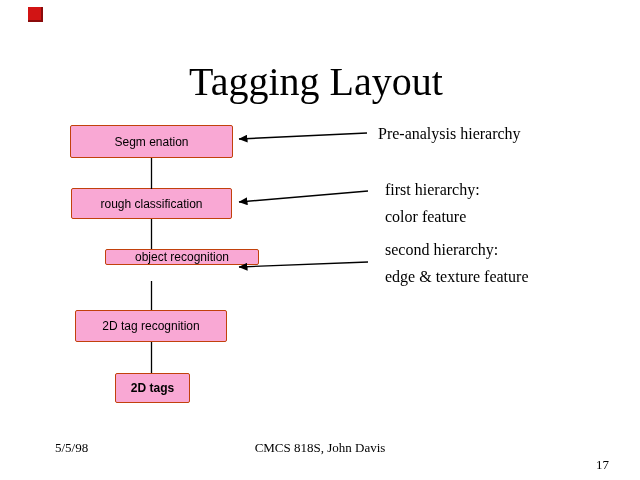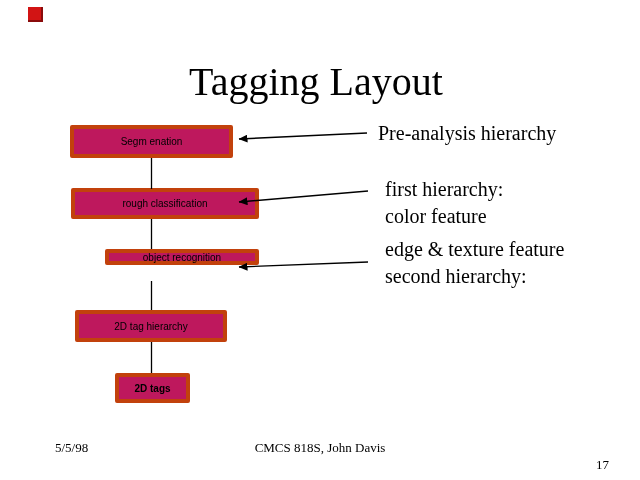--- a/index.html
+++ b/index.html
@@ -42,52 +42,52 @@
     font-weight: normal;
     font-family: "Liberation Serif", serif;
     letter-spacing: 0px;
     color: #000000;
   }
 
   
   .flow-box {
     position: absolute;
     box-sizing: border-box;
-    background: #be185d;
-    border: 4px solid #c2410c;
+    background: #f9a8d4;
+    border: 1px solid #c2410c;
     border-radius: 2px;
     display: flex;
     align-items: center;
     justify-content: center;
     font-family: "Liberation Sans", sans-serif;
-    font-size: 10px;
+    font-size: 12px;
     color: #000000;
     white-space: nowrap;
   }
   .box-1 { left: 70px;  top: 125px; width: 163px; height: 33px; }
-  .box-2 { left: 71px;  top: 188px; width: 188px; height: 31px; text-align: center; }
+  .box-2 { left: 71px;  top: 188px; width: 161px; height: 31px; text-align: center; }
   .box-3 { left: 76px;  top: 249px; width: 154px; height: 16px; margin-left: 29px; }
   .box-4 { left: 75px;  top: 310px; width: 152px; height: 32px; }
   .box-5 { left: 115px; top: 373px; width: 75px;  height: 30px; font-weight: bold; }
 
   
   .overlay {
     position: absolute;
     left: 0;
     top: 0;
     width: 640px;
     height: 480px;
     pointer-events: none;
   }
 
   
   .ann {
     position: absolute;
     font-family: "Liberation Serif", serif;
-    font-size: 20px;
+    font-size: 16px;
     line-height: 27px;
     color: #000000;
     white-space: nowrap;
   }
   .ann-1 { left: 378px; top: 120px; }
   .ann-2 { left: 385px; top: 176px; }
   .ann-3 { left: 385px; top: 236px; }
 
   
   .footer-item {
@@ -114,21 +114,21 @@
   <div class="flow-box box-1">
     <span>Segm enation</span>
   </div>
   <div class="flow-box box-2">
     <span>rough classification</span>
   </div>
   <div class="flow-box box-3">
     <span>object recognition</span>
   </div>
   <div class="flow-box box-4">
-    <span>2D tag hierarchy</span>
+    <span>2D tag recognition</span>
   </div>
   <div class="flow-box box-5">
     <span>2D tags</span>
   </div>
 
   <svg class="overlay" viewBox="0 0 640 480" xmlns="http://www.w3.org/2000/svg">
     <defs>
       <marker id="ah" markerWidth="9" markerHeight="8" refX="8.5" refY="4" orient="auto" markerUnits="userSpaceOnUse">
         <path d="M0,0 L9,4 L0,8 Z" fill="#000000"></path>
       </marker>
@@ -145,21 +145,21 @@
   </svg>
 
   <div class="ann ann-1">
     <div>Pre-analysis hierarchy</div>
   </div>
   <div class="ann ann-2">
     <div>first hierarchy:</div>
     <div>color feature</div>
   </div>
   <div class="ann ann-3">
+    <div>second hierarchy:</div>
     <div>edge &amp; texture feature</div>
-    <div>second hierarchy:</div>
   </div>
 
   <div class="footer-item footer-date">5/5/98</div>
   <div class="footer-item footer-center">CMCS 818S, John Davis</div>
   <div class="footer-item footer-page">17</div>
 
 </div>
 
 </body></html>

